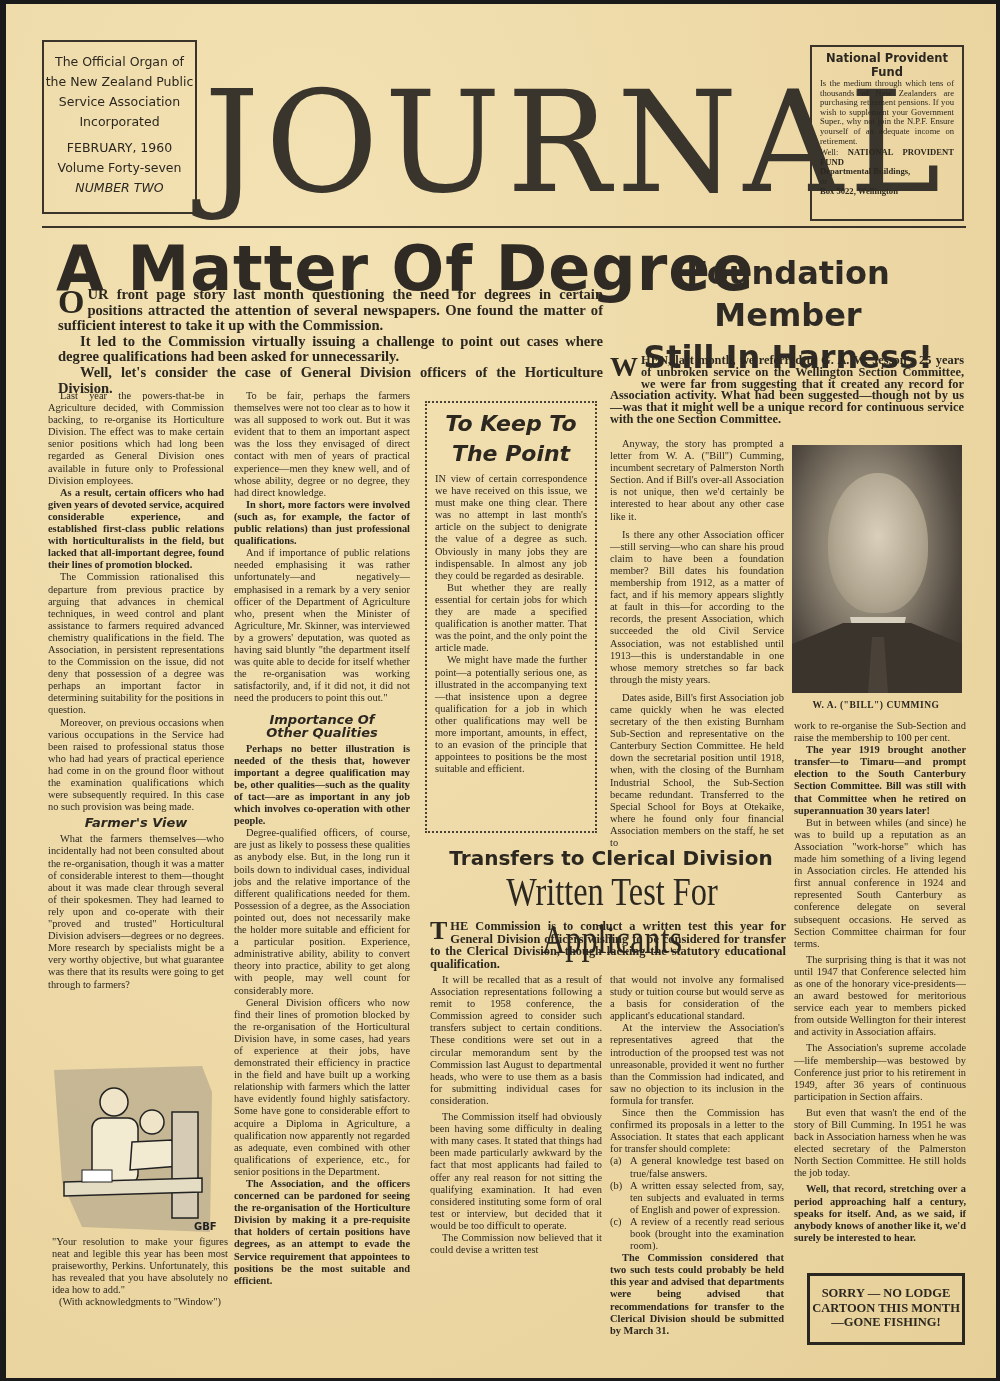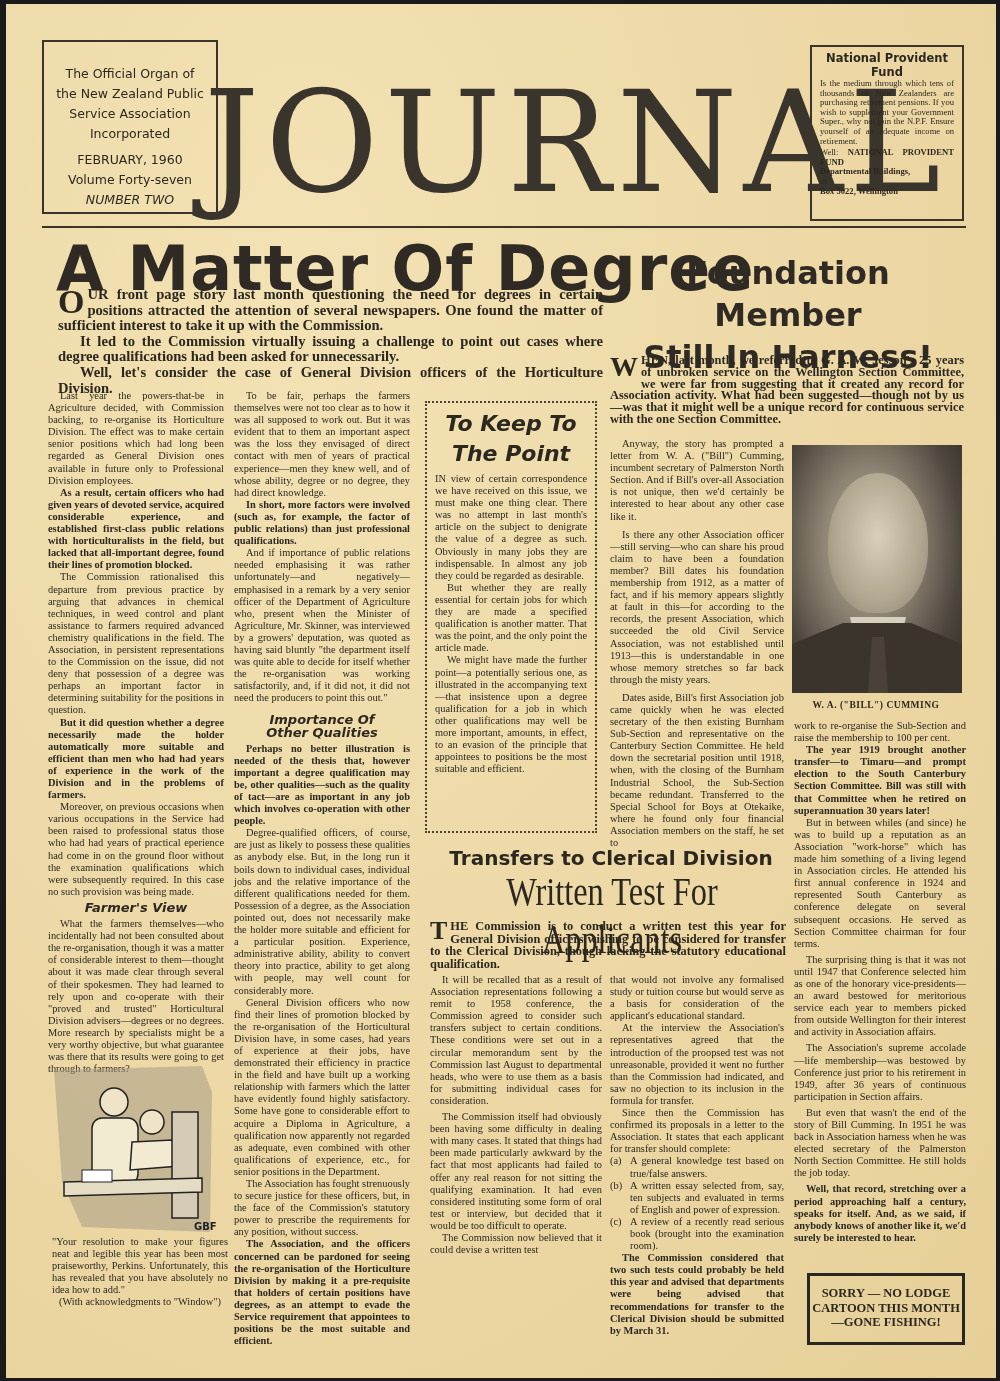--- a/index.html
+++ b/index.html
@@ -1,22 +1,22 @@
 <!DOCTYPE html>
 <html><head>
 <meta charset="utf-8">
 <style>
   html,body{margin:0;padding:0;}
   body{width:1000px;height:1381px;position:relative;overflow:hidden;background:#1a1a1a;}
   .page{position:absolute;left:6px;top:4px;width:990px;height:1374px;background:#efdcab;
     background-image:radial-gradient(ellipse at 30% 20%,#f3e2b4 0%,#ecd7a4 60%,#e6cf98 100%);
     font-family:"Liberation Serif","DejaVu Serif",serif;color:#2c2820;}
   .abs{position:absolute;}
-  .box-left{left:36px;top:36px;width:176px;height:174px;border:2px solid #3a342a;text-align:center;
-    font-family:"DejaVu Sans","Liberation Sans",sans-serif;font-size:12.5px;line-height:20px;padding-top:22px;box-sizing:border-box;}
+  .box-left{left:36px;top:36px;width:155px;height:174px;border:2px solid #3a342a;text-align:center;
+    font-family:"DejaVu Sans","Liberation Sans",sans-serif;font-size:12.5px;line-height:20px;padding-top:10px;box-sizing:border-box;}
   .box-left .date{margin-top:6px;font-size:12.5px;}
   .box-left .num{font-style:italic;}
   .mast-top{left:366px;top:36px;font-family:"DejaVu Serif","Liberation Serif",serif;font-style:italic;font-weight:bold;font-size:40px;color:#3a342c;letter-spacing:0px;}
   .mast-main{left:198px;top:74px;font-family:"DejaVu Serif","Liberation Serif",serif;font-size:138px;line-height:130px;color:#39342c;letter-spacing:6px;transform:scaleY(1.02);}
   .box-right{left:804px;top:41px;width:154px;height:176px;border:2px solid #3a342a;box-sizing:border-box;padding:4px 8px;font-size:8.6px;line-height:9.6px;text-align:justify;}
   .box-right h3{margin:0;font-family:"DejaVu Sans","Liberation Sans",sans-serif;font-size:11.5px;line-height:14px;text-align:center;font-weight:bold;}
   .box-right .write{margin-top:2px;}
   .box-right .b{font-weight:bold;}
   .rule{left:36px;top:222px;width:924px;height:2px;background:#3a342a;}
   .h-degree{left:50px;top:228px;font-family:"DejaVu Sans","Liberation Sans",sans-serif;font-weight:bold;font-size:62px;letter-spacing:1px;color:#2f2b24;}
@@ -73,21 +73,20 @@
   <div class="abs lead" style="left:52px;top:283px;width:545px;text-align:justify;">
     <span class="dropcap">O</span><span>UR front page story last month questioning the need for degrees in certain positions attracted the attention of several newspapers. One found the matter of sufficient interest to take it up with the Commission.</span>
     <div style="text-indent:22px">It led to the Commission virtually issuing a challenge to point out cases where degree qualifications had been asked for unnecessarily.</div>
     <div style="text-indent:22px">Well, let's consider the case of General Division officers of the Horticulture Division.</div>
   </div>
 
   <div class="abs col" style="left:42px;top:386px;width:176px;">
     <p>Last year the powers-that-be in Agriculture decided, with Commission backing, to re-organise its Horticulture Division. The effect was to make certain senior positions which had long been regarded as General Division ones available in future only to Professional Division employees.</p>
     <p class="b">As a result, certain officers who had given years of devoted service, acquired considerable experience, and established first-class public relations with horticulturalists in the field, but lacked that all-important degree, found their lines of promotion blocked.</p>
     <p>The Commission rationalised this departure from previous practice by arguing that advances in chemical techniques, in weed control and plant assistance to farmers required advanced chemistry qualifications in the field. The Association, in persistent representations to the Commission on the issue, did not deny that possession of a degree was perhaps an important factor in determining suitability for the positions in question.</p>
-    <p class="b">But it did question whether a degree necessarily made the holder automatically more suitable and efficient than men who had had years of experience in the work of the Division and in the problems of farmers.</p>
     <p>Moreover, on previous occasions when various occupations in the Service had been raised to professional status those who had had years of practical eperience had come in on the ground floor without the examination qualifications which were subsequently required. In this case no such provision was being made.</p>
     <div class="subhead">Farmer's View</div>
     <p>What the farmers themselves—who incidentally had not been consulted about the re-organisation, though it was a matter of considerable interest to them—thought about it was made clear through several of their spokesmen. They had learned to rely upon and co-operate with their "proved and trusted" Horticultural Division advisers—degrees or no degrees. More research by specialists might be a very worthy objective, but what guarantee was there that its results were going to get through to farmers?</p>
   </div>
 
   <div class="abs cartoon">
     <svg width="170" height="172" viewBox="0 0 170 172">
       <path d="M2 8 L150 4 L160 30 L158 170 L30 165 L10 120 Z" fill="#a89c86" opacity="0.55"></path>
       <circle cx="62" cy="40" r="14" fill="#efe4c8" stroke="#222" stroke-width="1.5"></circle>
       <rect x="40" y="56" width="46" height="66" rx="10" fill="#f3ead2" stroke="#222" stroke-width="1.5"></rect>
@@ -106,21 +105,20 @@
 
   <div class="abs col" style="left:228px;top:386px;width:176px;">
     <p>To be fair, perhaps the farmers themselves were not too clear as to how it was all supposed to work out. But it was evident that to them an important aspect was the loss they envisaged of direct contact with men of years of practical experience—men they knew well, and of whose ability, degree or no degree, they had direct knowledge.</p>
     <p class="b">In short, more factors were involved (such as, for example, the factor of public relations) than just professional qualifications.</p>
     <p>And if importance of public relations needed emphasising it was rather unfortunately—and negatively—emphasised in a remark by a very senior officer of the Department of Agriculture who, present when the Minister of Agriculture, Mr. Skinner, was interviewed by a growers' deputation, was quoted as having said bluntly "the department itself was quite able to decide for itself whether the re-organisation was working satisfactorily, and, if it did not, it did not need the producers to point this out."</p>
     <div class="subhead" style="margin-top:10px;margin-bottom:0">Importance Of</div>
     <div class="subhead" style="margin-top:0">Other Qualities</div>
     <p class="b">Perhaps no better illustration is needed of the thesis that, however important a degree qualification may be, other qualities—such as the quality of tact—are as important in any job which involves co-operation with other people.</p>
     <p>Degree-qualified officers, of course, are just as likely to possess these qualities as anybody else. But, in the long run it boils down to individual cases, individual jobs and the relative importance of the different qualifications needed for them. Possession of a degree, as the Association pointed out, does not necessarily make the holder more suitable and efficient for a particular position. Experience, administrative ability, ability to convert theory into practice, ability to get along with people, may well count for considerably more.</p>
     <p>General Division officers who now find their lines of promotion blocked by the re-organisation of the Horticultural Division have, in some cases, had years of experience at their jobs, have demonstrated their efficiency in practice in the field and have built up a working relationship with farmers which the latter have evidently found highly satisfactory. Some have gone to considerable effort to acquire a Diploma in Agriculture, a qualification now apparently not regarded as adequate, even combined with other qualifications of experience, etc., for senior positions in the Department.</p>
-    <p>The Association has fought strenuously to secure justice for these officers, but, in the face of the Commission's statutory power to prescribe the requirements for any position, without success.</p>
     <p class="b">The Association, and the officers concerned can be pardoned for seeing the re-organisation of the Horticulture Division by making it a pre-requisite that holders of certain positions have degrees, as an attempt to evade the Service requirement that appointees to positions be the most suitable and efficient.</p>
   </div>
 
   <div class="abs sidebox">
     <h2>To Keep To</h2>
     <h2>The Point</h2>
     <div class="col" style="margin-top:4px">
       <p style="text-indent:0">IN view of certain correspondence we have received on this issue, we must make one thing clear. There was no attempt in last month's article on the subject to denigrate the value of a degree as such. Obviously in many jobs they are indispensable. In almost any job they could be regarded as desirable.</p>
       <p>But whether they are really essential for certain jobs for which they are made a specified qualification is another matter. That was the point, and the only point the article made.</p>
       <p>We might have made the further point—a potentially serious one, as illustrated in the accompanying text—that insistence upon a degree qualification for a job in which other qualifications may well be more important, amounts, in effect, to an evasion of the principle that appointees to positions be the most suitable and efficient.</p>

